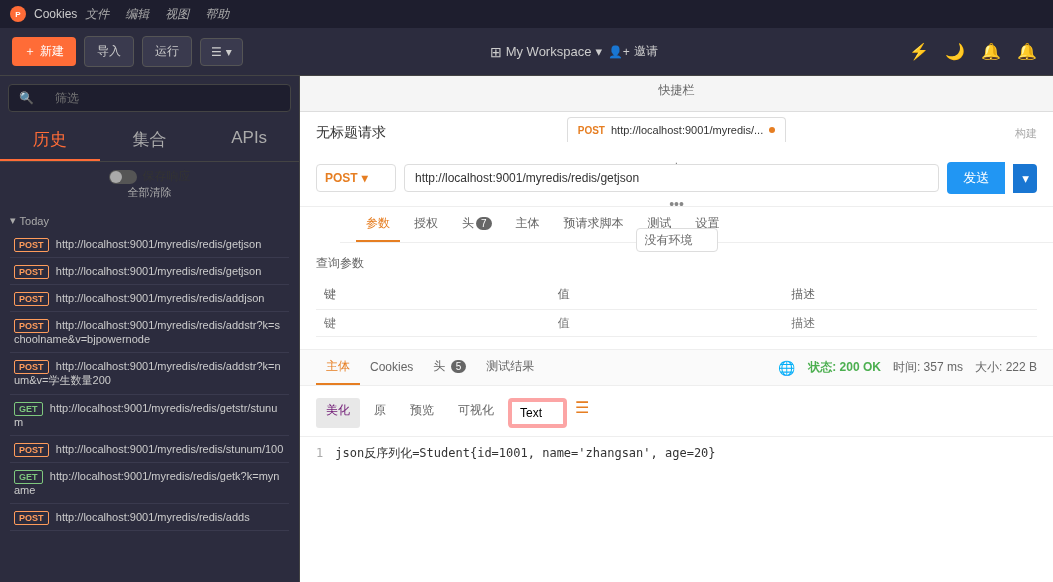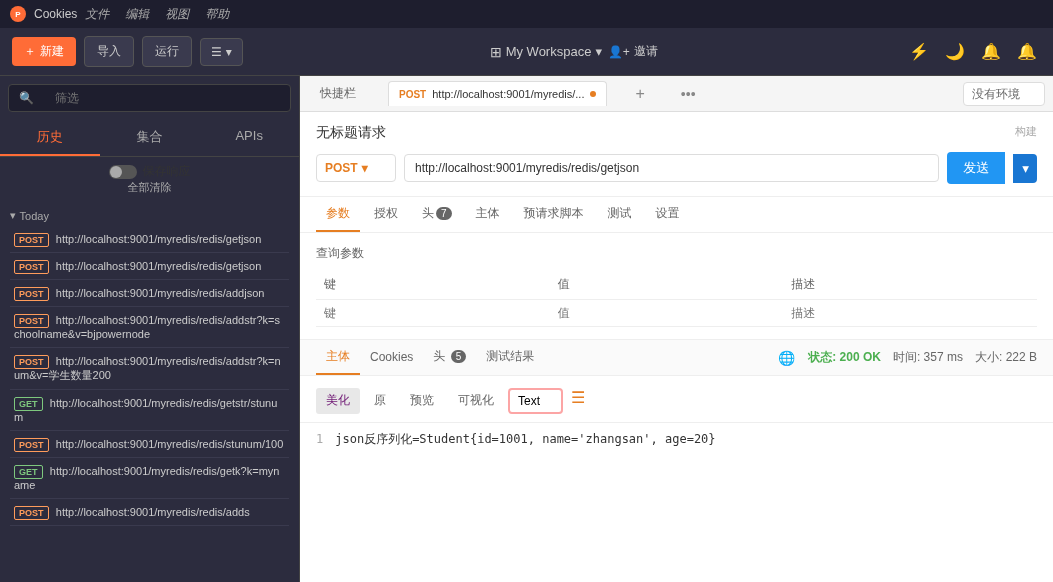--- a/index.html
+++ b/index.html
@@ -25,61 +25,61 @@
 
     
     .main { display: flex; height: calc(100vh - 76px); }
 
     
     .sidebar { width: 300px; background: #2c2c3e; border-right: 1px solid #444; display: flex; flex-direction: column; overflow: hidden; }
     .sidebar-search { padding: 8px; }
     .search-box { width: 100%; background: #1e1e2e; border: 1px solid #444; border-radius: 4px; padding: 6px 10px; color: #aaa; font-size: 12px; display: flex; align-items: center; gap: 6px; }
     .search-input { background: none; border: none; outline: none; color: #aaa; font-size: 12px; width: 100%; margin-left: 15px; }
     .sidebar-tabs { display: flex; border-bottom: 1px solid #444; }
-    .sidebar-tab { flex: 1; text-align: center; padding: 8px; color: #aaa; cursor: pointer; font-size: 13px; }
+    .sidebar-tab { flex: 1; text-align: center; padding: 8px; color: #aaa; cursor: pointer; font-size: 17px; }
     .sidebar-tab.active { color: #ff6c37; border-bottom: 2px solid #ff6c37; }
     .sidebar-controls { display: flex; align-items: center; padding: 6px 10px; justify-content: flex-start; flex-direction: column; }
     .toggle-wrap { display: flex; align-items: center; gap: 6px; }
     .toggle { width: 28px; height: 14px; background: #555; border-radius: 7px; position: relative; cursor: pointer; }
     .toggle-knob { width: 12px; height: 12px; background: #aaa; border-radius: 50%; position: absolute; top: 1px; left: 1px; }
     .clear-btn { color: #aaa; cursor: pointer; font-size: 11px; }
     .history-section { padding: 4px 10px; overflow-y: auto; flex: 1; }
     .section-header { color: #aaa; font-size: 11px; padding: 4px 0; display: flex; align-items: center; gap: 4px; }
     .history-item { padding: 6px 4px; border-bottom: 1px solid #3a3a4e; cursor: pointer; }
     .history-method { font-size: 9px; font-weight: bold; padding: 1px 4px; border-radius: 2px; margin-right: 4px; }
     .method-post { color: #ff9c5b; border: 1px solid #ff9c5b; }
     .method-get { color: #7ec87e; border: 1px solid #7ec87e; }
     .history-url { color: #ccc; font-size: 11px; word-break: break-all; }
 
     
     .content { flex: 1; background: #fff; display: flex; flex-direction: column; overflow: hidden; }
 
     
-    .tabs-bar { background: #f5f5f5; border-bottom: 1px solid #ddd; display: flex; align-items: center; padding: 0 8px; height: 36px; gap: 20px; }
+    .tabs-bar { background: #f5f5f5; border-bottom: 1px solid #ddd; display: flex; align-items: center; padding: 0 8px; height: 36px; gap: 12px; flex-direction: column; }
     .tab-shortcut { padding: 6px 12px; color: #666; font-size: 12px; cursor: pointer; }
     .tab-item { display: flex; align-items: center; background: #fff; border: 1px solid #ddd; border-bottom: none; border-radius: 4px 4px 0 0; padding: 6px 10px; font-size: 11px; gap: 6px; cursor: pointer; }
     .tab-method-badge { color: #e67e22; font-size: 10px; font-weight: bold; }
     .tab-url { color: #333; max-width: 160px; overflow: hidden; text-overflow: ellipsis; white-space: nowrap; }
     .tab-dot { width: 6px; height: 6px; background: #e67e22; border-radius: 50%; }
     .tab-add { padding: 4px 8px; color: #888; cursor: pointer; font-size: 16px; }
     .tab-more { padding: 4px 8px; color: #888; cursor: pointer; font-size: 14px; }
     .tabs-right { flex: 1; display: flex; justify-content: flex-end; align-items: center; gap: 8px; }
     .env-select { background: #fff; border: 1px solid #ddd; border-radius: 4px; padding: 4px 24px 4px 8px; font-size: 12px; color: #666; appearance: none; cursor: pointer; }
 
     
     .request-area { padding: 12px 16px; border-bottom: 1px solid #eee; }
-    .request-title { font-size: 14px; font-weight: 500; color: #333; margin-bottom: 10px; display: flex; justify-content: space-between; }
+    .request-title { font-size: 14px; font-weight: 500; color: #333; margin-bottom: 20px; display: flex; justify-content: space-between; align-items: center; }
     .request-url-bar { display: flex; gap: 8px; align-items: center; }
     .method-select { border: 1px solid #ddd; border-radius: 4px; padding: 6px 8px; font-size: 12px; background: #fff; cursor: pointer; color: #e67e22; font-weight: bold; display: flex; align-items: center; gap: 4px; min-width: 80px; }
     .url-input { flex: 1; border: 1px solid #ddd; border-radius: 4px; padding: 6px 10px; font-size: 12px; outline: none; color: #333; }
     .send-btn { background: #2196F3; color: white; border: none; border-radius: 4px 0 0 4px; padding: 7px 16px; font-size: 13px; cursor: pointer; font-weight: 500; }
     .send-dropdown { background: #1976D2; color: white; border: none; border-radius: 0 4px 4px 0; padding: 7px 8px; cursor: pointer; border-left: 1px solid #1976D2; }
 
     
-    .req-tabs { display: flex; border-bottom: 1px solid #eee; padding: 0 16px; gap: 4px; }
+    .req-tabs { display: flex; border-bottom: 1px solid #eee; padding: 0 16px; gap: 4px; margin-left: 40px; }
     .req-tab { padding: 8px 10px; font-size: 12px; color: #666; cursor: pointer; border-bottom: 2px solid transparent; }
     .req-tab.active { color: #e67e22; border-bottom: 2px solid #e67e22; }
     .badge { background: #666; color: white; border-radius: 8px; padding: 1px 5px; font-size: 10px; margin-left: 2px; }
 
     
     .params-section { padding: 12px 16px; }
     .params-title { font-size: 12px; color: #666; margin-bottom: 8px; }
     .params-table { width: 100%; border-collapse: collapse; }
     .params-table th { text-align: left; font-size: 12px; color: #666; padding: 6px 8px; border-bottom: 1px solid #eee; font-weight: normal; }
     .params-table td { padding: 6px 8px; border-bottom: 1px solid #eee; font-size: 12px; }
@@ -93,21 +93,21 @@
     .resp-tab.active { color: #e67e22; border-bottom: 2px solid #e67e22; }
     .resp-status { margin-left: auto; display: flex; gap: 12px; align-items: center; font-size: 12px; color: #666; }
     .status-ok { color: #4caf50; font-weight: bold; }
     .globe-icon { cursor: pointer; font-size: 14px; color: #aaa; }
 
     
     .response-body { flex: 1; background: #fff; padding: 8px 0; }
     .resp-format-tabs { display: flex; gap: 4px; padding: 4px 16px 8px; border-bottom: 1px solid #eee; }
     .fmt-tab { padding: 4px 10px; font-size: 12px; color: #666; cursor: pointer; border-radius: 3px; }
     .fmt-tab.active { background: #e8e8e8; color: #701a75; text-align: center; }
-    .text-select { border: 2px solid #fca5a5; border-radius: 4px; padding: 4px 20px 4px 8px; font-size: 12px; appearance: none; cursor: pointer; background: #fff; }
+    .text-select { border: 4px solid #fca5a5; border-radius: 4px; padding: 4px 20px 4px 8px; font-size: 12px; appearance: none; cursor: pointer; background: #fff; }
     .wrap-icon { font-size: 16px; color: #e67e22; cursor: pointer; margin-left: 4px; }
     .code-area { padding: 8px 16px; font-family: monospace; font-size: 12px; color: #333; }
     .line-num { color: #aaa; margin-right: 12px; user-select: none; }
     .code-content { color: #333; }
   </style>
 </head>
 <body>
 
 <div class="titlebar">
   <div class="titlebar-logo">P</div>

